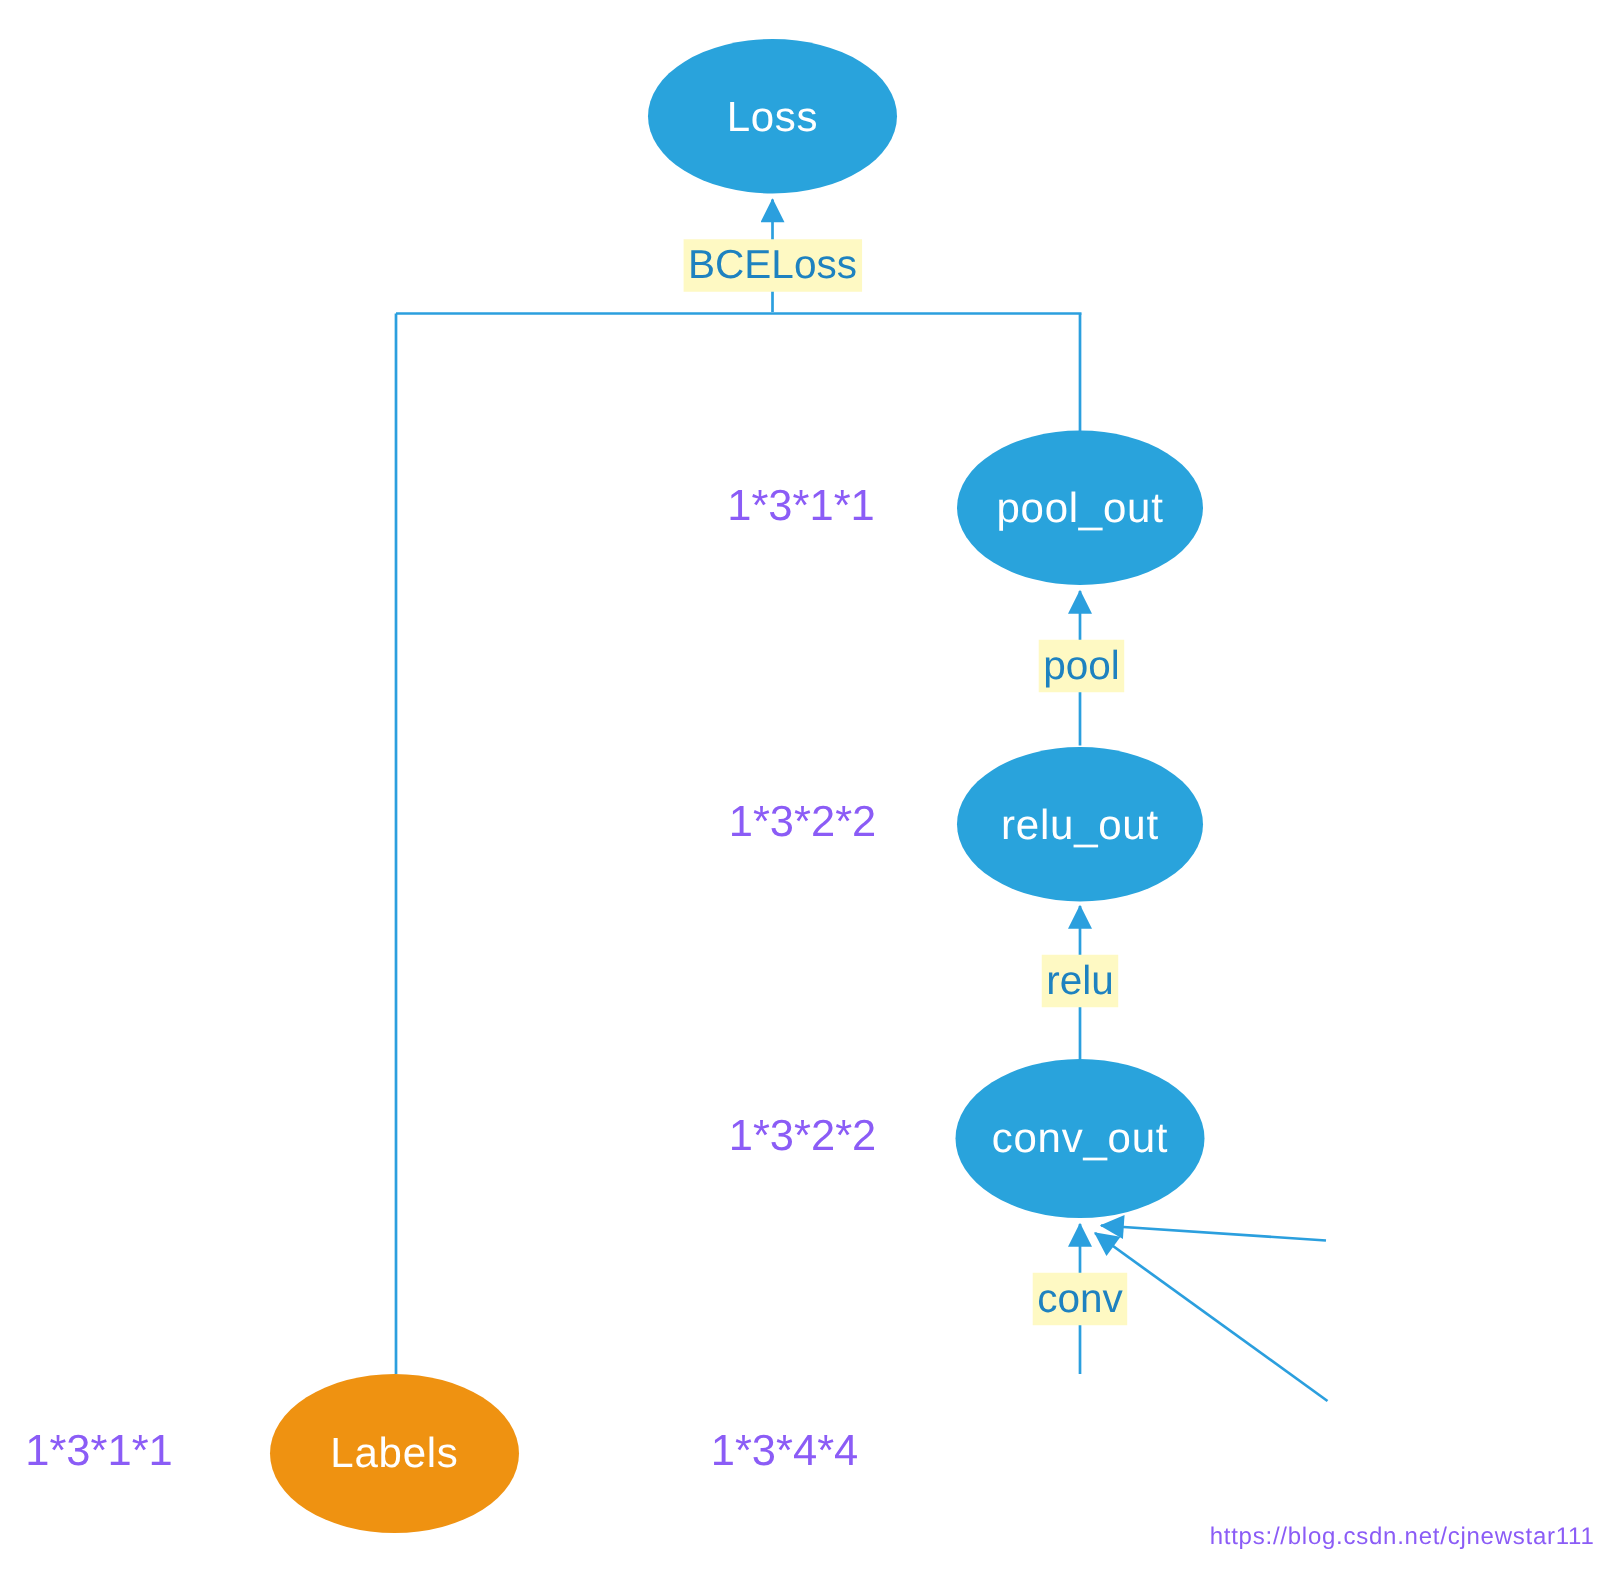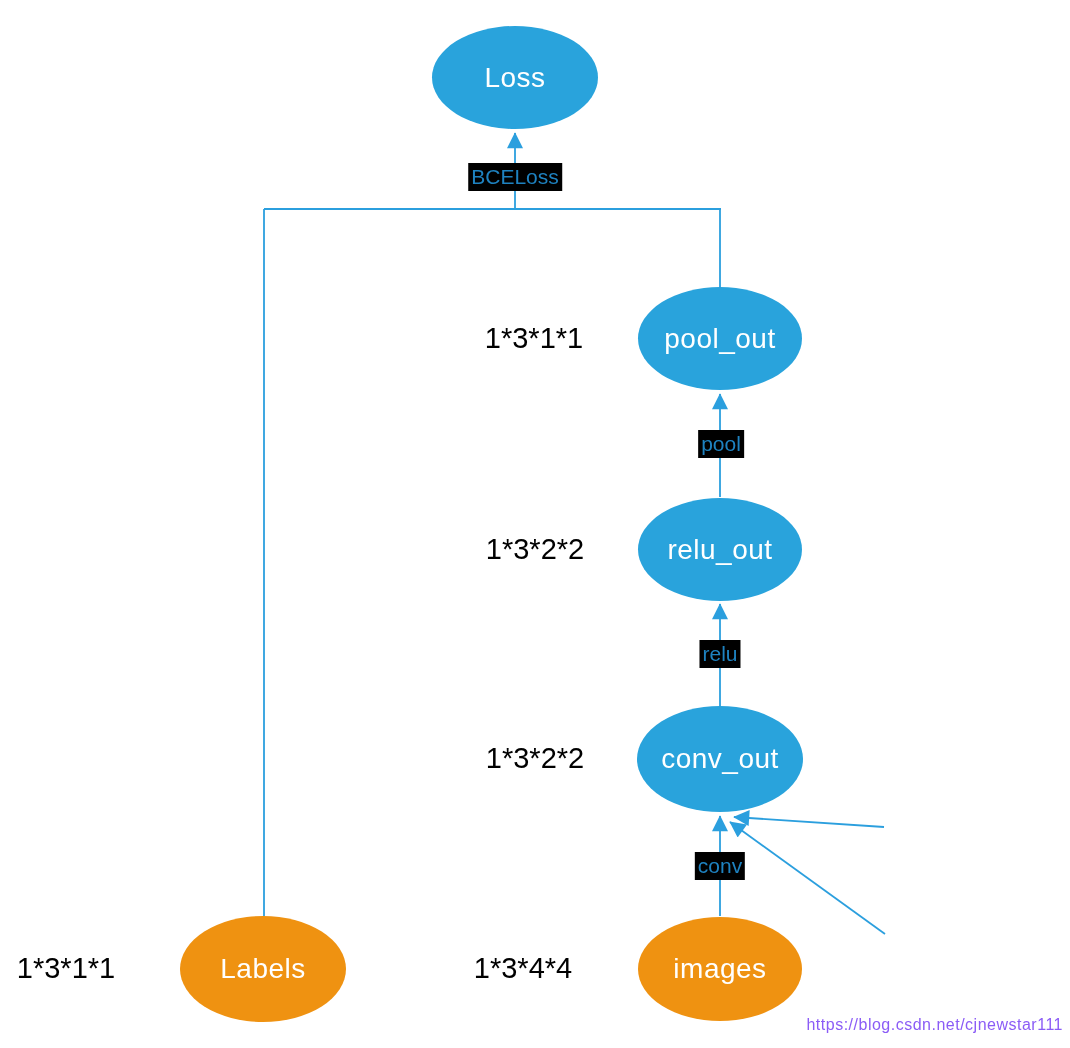--- a/index.html
+++ b/index.html
@@ -29,30 +29,30 @@
   .node.orange { background: #EF9211; }
   svg.wires {
     position: absolute;
     left: 0; top: 0;
     z-index: 2;
   }
   .op-label {
     position: absolute;
     transform: translate(-50%, -50%);
     color: #1E82C0;
-    font-size: 21px;
-    background: #000000;
+    font-size: 27px;
+    background: #fef9c3;
     padding: 2px 3px;
     white-space: nowrap;
     z-index: 3;
   }
   .dim-label {
     position: absolute;
     transform: translate(-50%, -50%);
-    color: #000000;
+    color: #8b5cf6;
     font-size: 29px;
     white-space: nowrap;
     z-index: 1;
   }
   .watermark {
     position: absolute;
     right: 7px;
     top: 1016px;
     color: #8b5cf6;
     font-size: 16px;
@@ -104,23 +104,20 @@
   </div>
 
   <div class="node blue" style="left:637px; top:706px; width:166px; height:106px;">
     <span>conv_out</span>
   </div>
 
   <div class="node orange" style="left:180px; top:916px; width:166px; height:106px;">
     <span>Labels</span>
   </div>
 
-  <div class="node orange" style="left:638px; top:917px; width:164px; height:104px;">
-    <span>images</span>
-  </div>
 
 
 
   <div class="op-label" style="left:515px; top:177px;">BCELoss</div>
   <div class="op-label" style="left:721px; top:444px;">pool</div>
   <div class="op-label" style="left:720px; top:654px;">relu</div>
   <div class="op-label" style="left:720px; top:866px;">conv</div>
 
   <div class="dim-label" style="left:534px; top:338px;">1*3*1*1</div>
   <div class="dim-label" style="left:535px; top:549px;">1*3*2*2</div>

